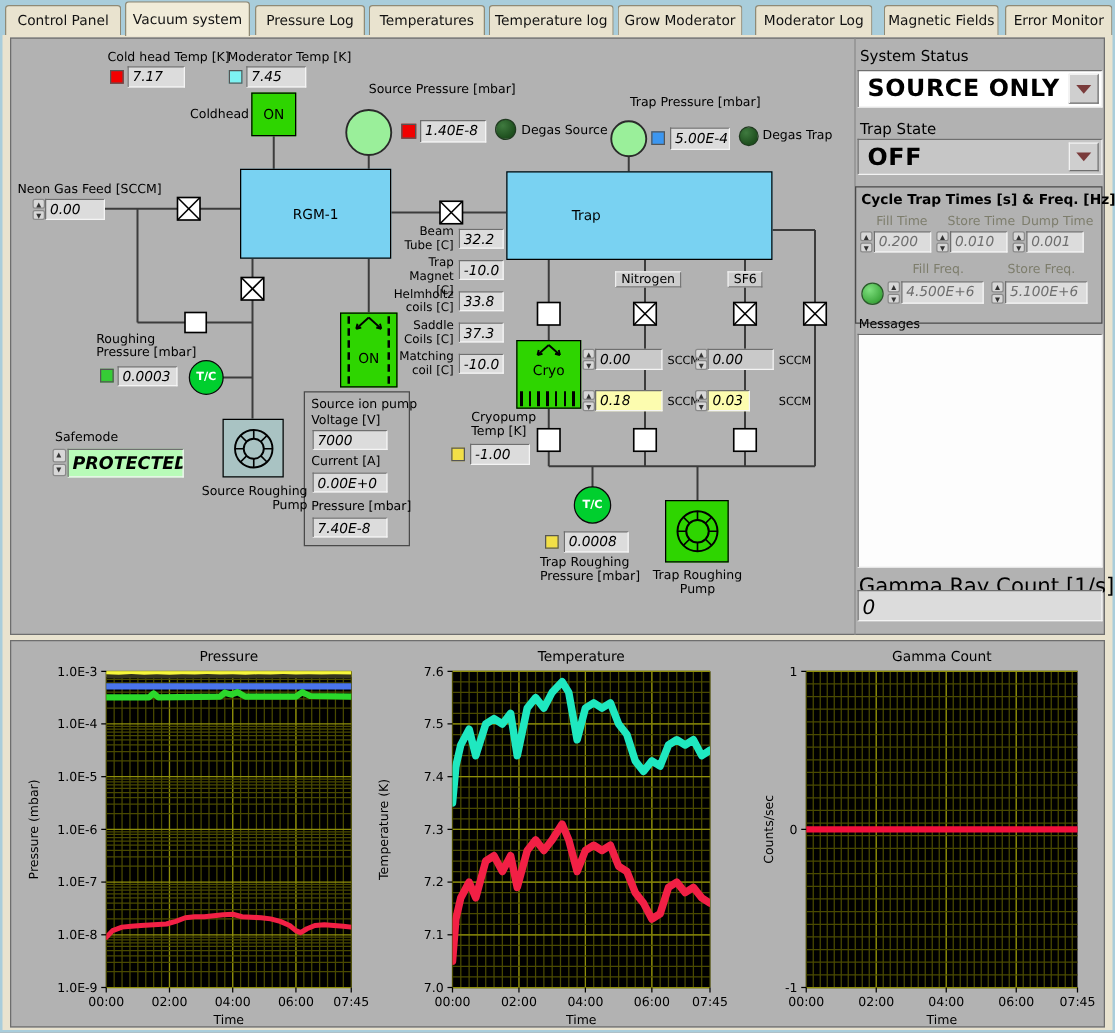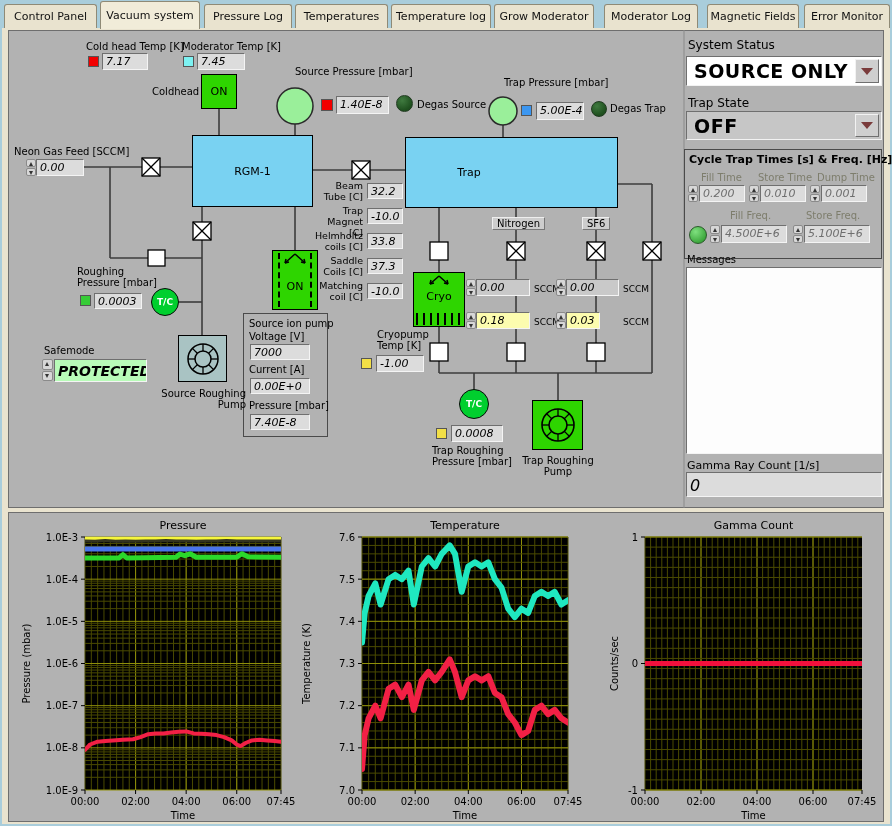--- a/index.html
+++ b/index.html
@@ -344,21 +344,21 @@
   <div class="spins" style="left:108px;top:75px;height:18px;">
       <div class="sp up"></div>
       <div class="sp dn"></div>
     </div>
   <div class="fld dim" style="left:119px;top:75px;width:66px;height:18px;">5.100E+6</div>
 </div>
 
 <div class="lbl" style="left:687px;top:254px;">Messages</div>
 <div class="abs" style="left:686px;top:267px;width:196px;height:187px;background:#fdfdfd;border:1px solid;border-color:#6f6f6f #f4f4f4 #f4f4f4 #6f6f6f;box-sizing:border-box;font-size:10px;padding:2px;"></div>
 
-<div class="lbl" style="left:687px;top:459px;font-size:11px;">Gamma Ray Count [1/s]</div>
+<div class="lbl" style="left:687px;top:459px;font-size:17px;">Gamma Ray Count [1/s]</div>
 <div class="fld" style="left:686px;top:472px;width:196px;height:25px;font-size:16px;padding-top:3px;">0</div>
 
 <div class="panel" style="left:8px;top:512px;width:876px;height:310px;"></div>
 <svg id="charts-svg" class="abs" style="left:8px;top:512px;" width="876" height="310">
     <rect x="77" y="25" width="196" height="253" fill="#000"></rect>
     <line x1="77" y1="25" x2="77" y2="278" stroke="#4a4a00" stroke-width="1"></line>
     <line x1="83.3225806451613" y1="25" x2="83.3225806451613" y2="278" stroke="#4a4a00" stroke-width="1"></line>
     <line x1="89.64516129032258" y1="25" x2="89.64516129032258" y2="278" stroke="#4a4a00" stroke-width="1"></line>
     <line x1="95.96774193548387" y1="25" x2="95.96774193548387" y2="278" stroke="#4a4a00" stroke-width="1"></line>
     <line x1="102.29032258064515" y1="25" x2="102.29032258064515" y2="278" stroke="#4a4a00" stroke-width="1"></line>

